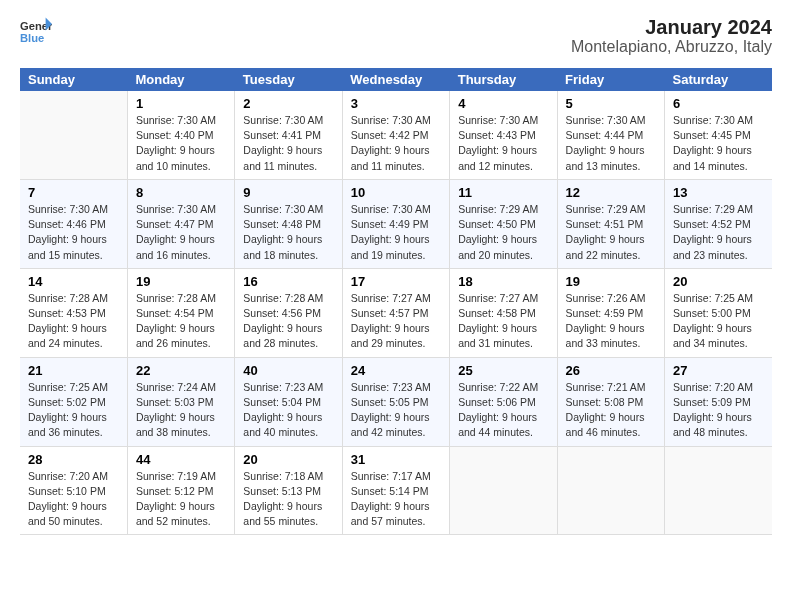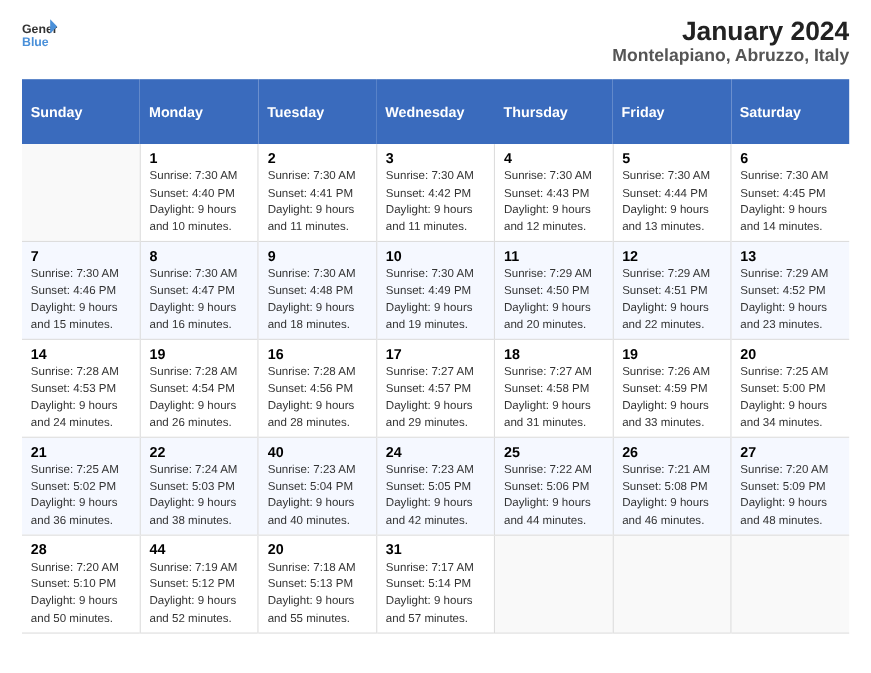--- a/index.html
+++ b/index.html
@@ -22,41 +22,41 @@
       gap: 4px;
     }
     .logo-icon {
       width: 32px;
       height: 32px;
     }
     .title-block {
       text-align: right;
     }
     .title-block h1 {
-      font-size: 24px;
+      font-size: 20px;
       font-weight: bold;
       color: #222;
       line-height: 1.1;
       text-align: right;
     }
     .title-block h2 {
       font-size: 16px;
-      font-weight: bold;
+      font-weight: normal;
       color: #555;
     }
     table {
       width: 100%;
       border-collapse: collapse;
       font-size: 11px;
     }
     thead tr th {
       background-color: #3a6bbd;
       color: #fff;
       text-align: left;
-      padding: 22px 8px;
+      padding: 4px 8px;
       font-size: 13px;
       font-weight: bold;
     }
     tbody tr {
       border-bottom: 1px solid #ddd;
     }
     tbody tr:nth-child(even) {
       background: #f5f8ff;
     }
     tbody tr:nth-child(odd) {

